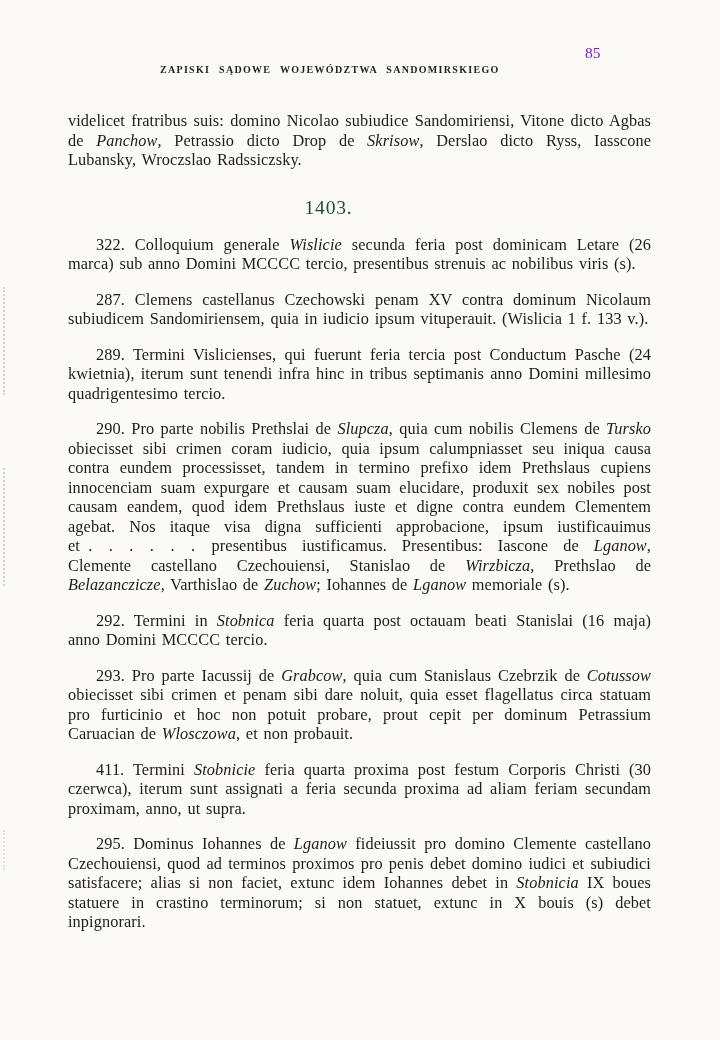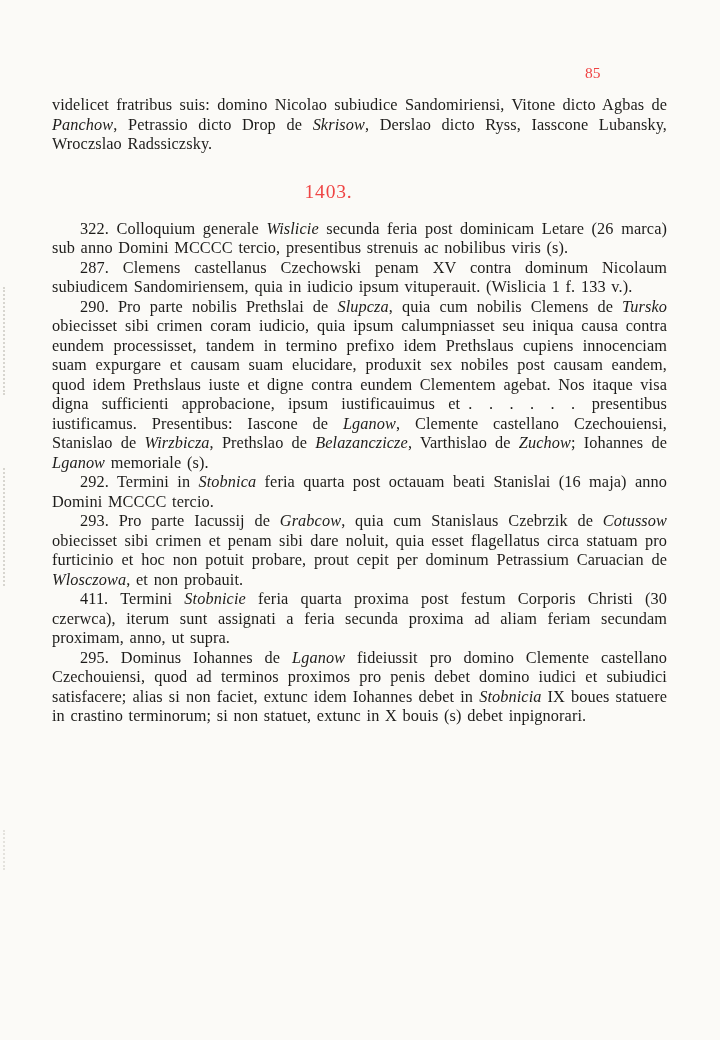--- a/index.html
+++ b/index.html
@@ -25,80 +25,82 @@
     font-family: "Liberation Serif", serif;
     font-weight: bold;
     font-size: 10px;
     letter-spacing: 1.3px;
     word-spacing: 5px;
     color: #211f1c;
     white-space: nowrap;
   }
   .page-number {
     position: absolute;
-    top: 64px;
+    top: 44px;
     left: 585px;
     font-size: 15.5px;
-    color: #ef4444;
+    color: #6d28d9;
   }
   
   .body-text {
     position: absolute;
     top: 95px;
     left: 52px;
     width: 615px;
   }
   .para {
-    margin: 0;
+    margin: 16px;
     text-align: justify;
     font-size: 16.3px;
     line-height: 19.5px;
     word-spacing: 1.5px;
     letter-spacing: 0.1px;
   }
   .entry { text-indent: 28px; }
   .it { font-style: italic; }
   .year-heading {
     position: relative;
     left: -31px;
     margin: 27px 0 16px 0;
     text-align: center;
     font-size: 19.5px;
     font-weight: normal;
     letter-spacing: 0.8px;
-    color: #ef4444;
+    color: #14532d;
   }
   
   .artifact {
     position: absolute;
     left: 3px;
     width: 0;
     border-left: 2px dotted #c9c6bf;
     opacity: 0.7;
   }
   .a1 { top: 287px; height: 108px; }
   .a2 { top: 468px; height: 118px; }
   .a3 { top: 830px; height: 40px; opacity: 0.45; }
 </style>
 </head>
 <body>
 
 <div class="page">
 
+  <span class="header-title">ZAPISKI SĄDOWE WOJEWÓDZTWA SANDOMIRSKIEGO</span>
 
   <span class="page-number">85</span>
 
   <div class="body-text">
     <p class="para"><span>videlicet fratribus suis: domino Nicolao subiudice Sandomiriensi, Vitone dicto Agbas de </span><span class="it">Panchow</span><span>, Petrassio dicto Drop de </span><span class="it">Skrisow</span><span>, Derslao dicto Ryss, Iasscone Lubansky, Wroczslao Radssiczsky.</span></p>
 
     <h2 class="year-heading">1403.</h2>
 
     <div>
         <p class="para entry"><span>322. Colloquium generale </span><span class="it">Wislicie</span><span> secunda feria post dominicam Letare (26 marca) sub anno Domini MCCCC tercio, presentibus strenuis ac nobilibus viris (s).</span></p>
         <p class="para entry"><span>287. Clemens castellanus Czechowski penam XV contra dominum Nicolaum subiudicem Sandomiriensem, quia in iudicio ipsum vituperauit. (Wislicia 1 f. 133 v.).</span></p>
+        <p class="para entry"><span>289. Termini Vislicienses, qui fuerunt feria tercia post Conductum Pasche (24 kwietnia), iterum sunt tenendi infra hinc in tribus septimanis anno Domini millesimo quadrigentesimo tercio.</span></p>
         <p class="para entry"><span>290. Pro parte nobilis Prethslai de </span><span class="it">Slupcza</span><span>, quia cum nobilis Clemens de </span><span class="it">Tursko</span><span> obiecisset sibi crimen coram iudicio, quia ipsum calumpniasset seu iniqua causa contra eundem processisset, tandem in termino prefixo idem Prethslaus cupiens innocenciam suam expurgare et causam suam elucidare, produxit sex nobiles post causam eandem, quod idem Prethslaus iuste et digne contra eundem Clementem agebat. Nos itaque visa digna sufficienti approbacione, ipsum iustificauimus et . . . . . .  presentibus iustificamus. Presentibus: Iascone de </span><span class="it">Lganow</span><span>, Clemente castellano Czechouiensi, Stanislao de </span><span class="it">Wirzbicza</span><span>, Prethslao de </span><span class="it">Belazanczicze</span><span>, Varthislao de </span><span class="it">Zuchow</span><span>; Iohannes de </span><span class="it">Lganow</span><span> memoriale (s).</span></p>
         <p class="para entry"><span>292. Termini in </span><span class="it">Stobnica</span><span> feria quarta post octauam beati Stanislai (16 maja) anno Domini MCCCC tercio.</span></p>
         <p class="para entry"><span>293. Pro parte Iacussij de </span><span class="it">Grabcow</span><span>, quia cum Stanislaus Czebrzik de </span><span class="it">Cotussow</span><span> obiecisset sibi crimen et penam sibi dare noluit, quia esset flagellatus circa statuam pro furticinio et hoc non potuit probare, prout cepit per dominum Petrassium Caruacian de </span><span class="it">Wlosczowa</span><span>, et non probauit.</span></p>
         <p class="para entry"><span>411. Termini </span><span class="it">Stobnicie</span><span> feria quarta proxima post festum Corporis Christi (30 czerwca), iterum sunt assignati a feria secunda proxima ad aliam feriam secundam proximam, anno, ut supra.</span></p>
         <p class="para entry"><span>295. Dominus Iohannes de </span><span class="it">Lganow</span><span> fideiussit pro domino Clemente castellano Czechouiensi, quod ad terminos proximos pro penis debet domino iudici et subiudici satisfacere; alias si non faciet, extunc idem Iohannes debet in </span><span class="it">Stobnicia</span><span> IX boues statuere in crastino terminorum; si non statuet, extunc in X bouis (s) debet inpignorari.</span></p>
       </div>
   </div>
 
   <div class="artifact a1"></div>
   <div class="artifact a2"></div>

